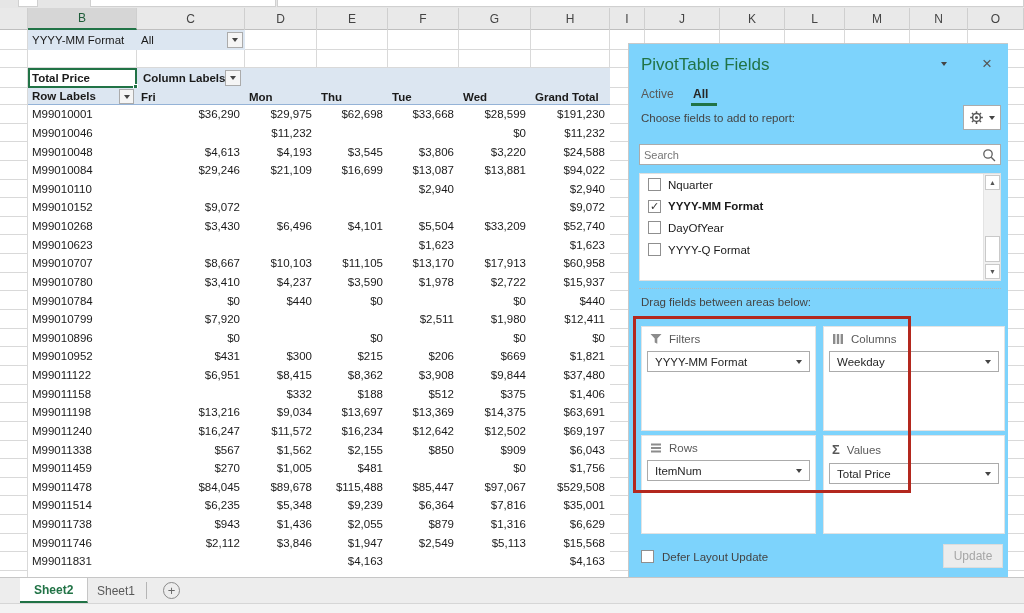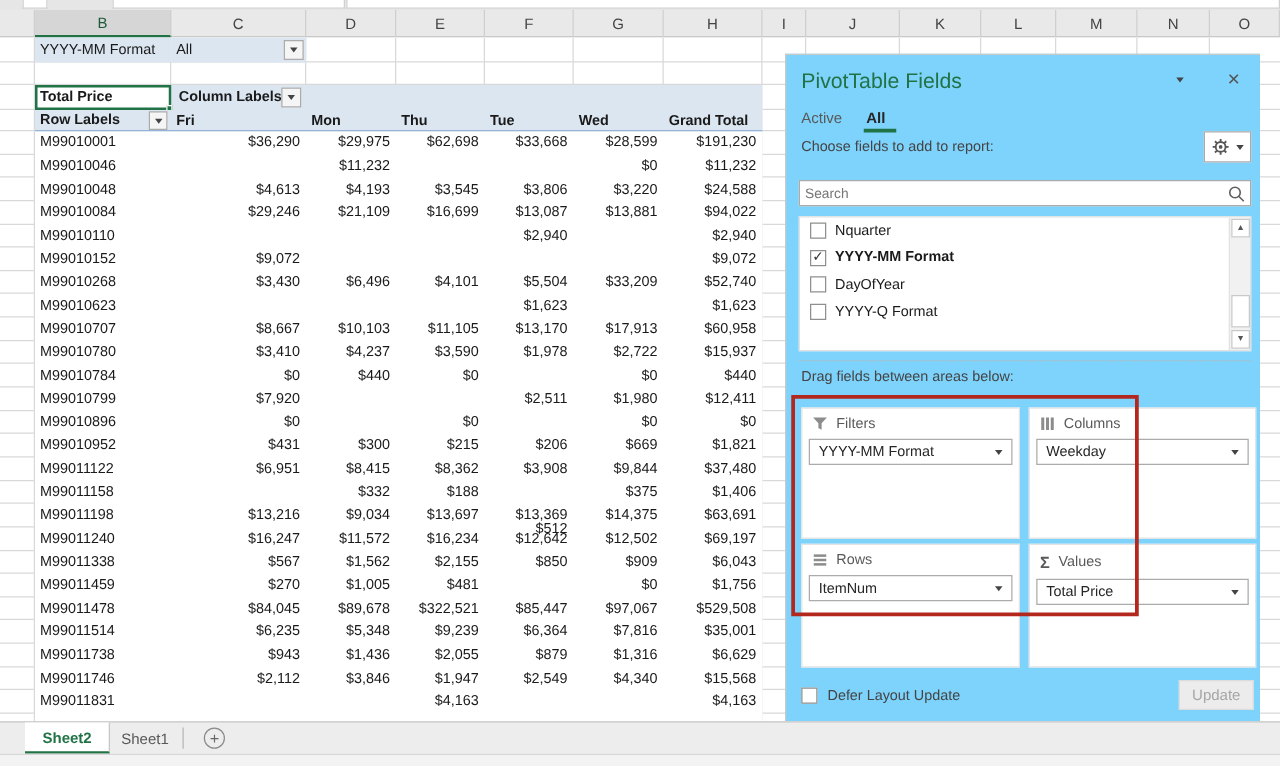--- a/index.html
+++ b/index.html
@@ -350,21 +350,21 @@
             <div class="pcell num" style="left: 289px; width: 71px;">$8,362</div>
             <div class="pcell num" style="left: 360px; width: 71px;">$3,908</div>
             <div class="pcell num" style="left: 431px; width: 72px;">$9,844</div>
             <div class="pcell num" style="left: 503px; width: 79px;">$37,480</div>
           </div>
           <div class="prow" style="height: 18.64px;">
             <div class="pcell lbl" style="left: 0px; width: 109px;">M99011158</div>
             <div class="pcell num" style="left: 109px; width: 108px;"></div>
             <div class="pcell num" style="left: 217px; width: 72px;">$332</div>
             <div class="pcell num" style="left: 289px; width: 71px;">$188</div>
-            <div class="pcell num" style="left: 360px; width: 71px; margin-top: 29px;">$512</div>
+            <div class="pcell num" style="left: 360px; width: 71px;">$512</div>
             <div class="pcell num" style="left: 431px; width: 72px;">$375</div>
             <div class="pcell num" style="left: 503px; width: 79px;">$1,406</div>
           </div>
           <div class="prow" style="height: 18.64px;">
             <div class="pcell lbl" style="left: 0px; width: 109px;">M99011198</div>
             <div class="pcell num" style="left: 109px; width: 108px;">$13,216</div>
             <div class="pcell num" style="left: 217px; width: 72px;">$9,034</div>
             <div class="pcell num" style="left: 289px; width: 71px;">$13,697</div>
             <div class="pcell num" style="left: 360px; width: 71px;">$13,369</div>
             <div class="pcell num" style="left: 431px; width: 72px;">$14,375</div>
@@ -394,21 +394,21 @@
             <div class="pcell num" style="left: 217px; width: 72px;">$1,005</div>
             <div class="pcell num" style="left: 289px; width: 71px;">$481</div>
             <div class="pcell num" style="left: 360px; width: 71px;"></div>
             <div class="pcell num" style="left: 431px; width: 72px;">$0</div>
             <div class="pcell num" style="left: 503px; width: 79px;">$1,756</div>
           </div>
           <div class="prow" style="height: 18.64px;">
             <div class="pcell lbl" style="left: 0px; width: 109px;">M99011478</div>
             <div class="pcell num" style="left: 109px; width: 108px;">$84,045</div>
             <div class="pcell num" style="left: 217px; width: 72px;">$89,678</div>
-            <div class="pcell num" style="left: 289px; width: 71px;">$322,521</div>
+            <div class="pcell num" style="left: 289px; width: 71px;">$115,488</div>
             <div class="pcell num" style="left: 360px; width: 71px;">$85,447</div>
             <div class="pcell num" style="left: 431px; width: 72px;">$97,067</div>
             <div class="pcell num" style="left: 503px; width: 79px;">$529,508</div>
           </div>
           <div class="prow" style="height: 18.64px;">
             <div class="pcell lbl" style="left: 0px; width: 109px;">M99011514</div>
             <div class="pcell num" style="left: 109px; width: 108px;">$6,235</div>
             <div class="pcell num" style="left: 217px; width: 72px;">$5,348</div>
             <div class="pcell num" style="left: 289px; width: 71px;">$9,239</div>
             <div class="pcell num" style="left: 360px; width: 71px;">$6,364</div>
@@ -423,21 +423,21 @@
             <div class="pcell num" style="left: 360px; width: 71px;">$879</div>
             <div class="pcell num" style="left: 431px; width: 72px;">$1,316</div>
             <div class="pcell num" style="left: 503px; width: 79px;">$6,629</div>
           </div>
           <div class="prow" style="height: 18.64px;">
             <div class="pcell lbl" style="left: 0px; width: 109px;">M99011746</div>
             <div class="pcell num" style="left: 109px; width: 108px;">$2,112</div>
             <div class="pcell num" style="left: 217px; width: 72px;">$3,846</div>
             <div class="pcell num" style="left: 289px; width: 71px;">$1,947</div>
             <div class="pcell num" style="left: 360px; width: 71px;">$2,549</div>
-            <div class="pcell num" style="left: 431px; width: 72px;">$4,340</div>
+            <div class="pcell num" style="left: 431px; width: 72px;">$5,113</div>
             <div class="pcell num" style="left: 503px; width: 79px;">$15,568</div>
           </div>
           <div class="prow" style="height: 18.64px;">
             <div class="pcell lbl" style="left: 0px; width: 109px;">M99011831</div>
             <div class="pcell num" style="left: 109px; width: 108px;"></div>
             <div class="pcell num" style="left: 217px; width: 72px;"></div>
             <div class="pcell num" style="left: 289px; width: 71px;">$4,163</div>
             <div class="pcell num" style="left: 360px; width: 71px;"></div>
             <div class="pcell num" style="left: 431px; width: 72px;"></div>
             <div class="pcell num" style="left: 503px; width: 79px;">$4,163</div>

